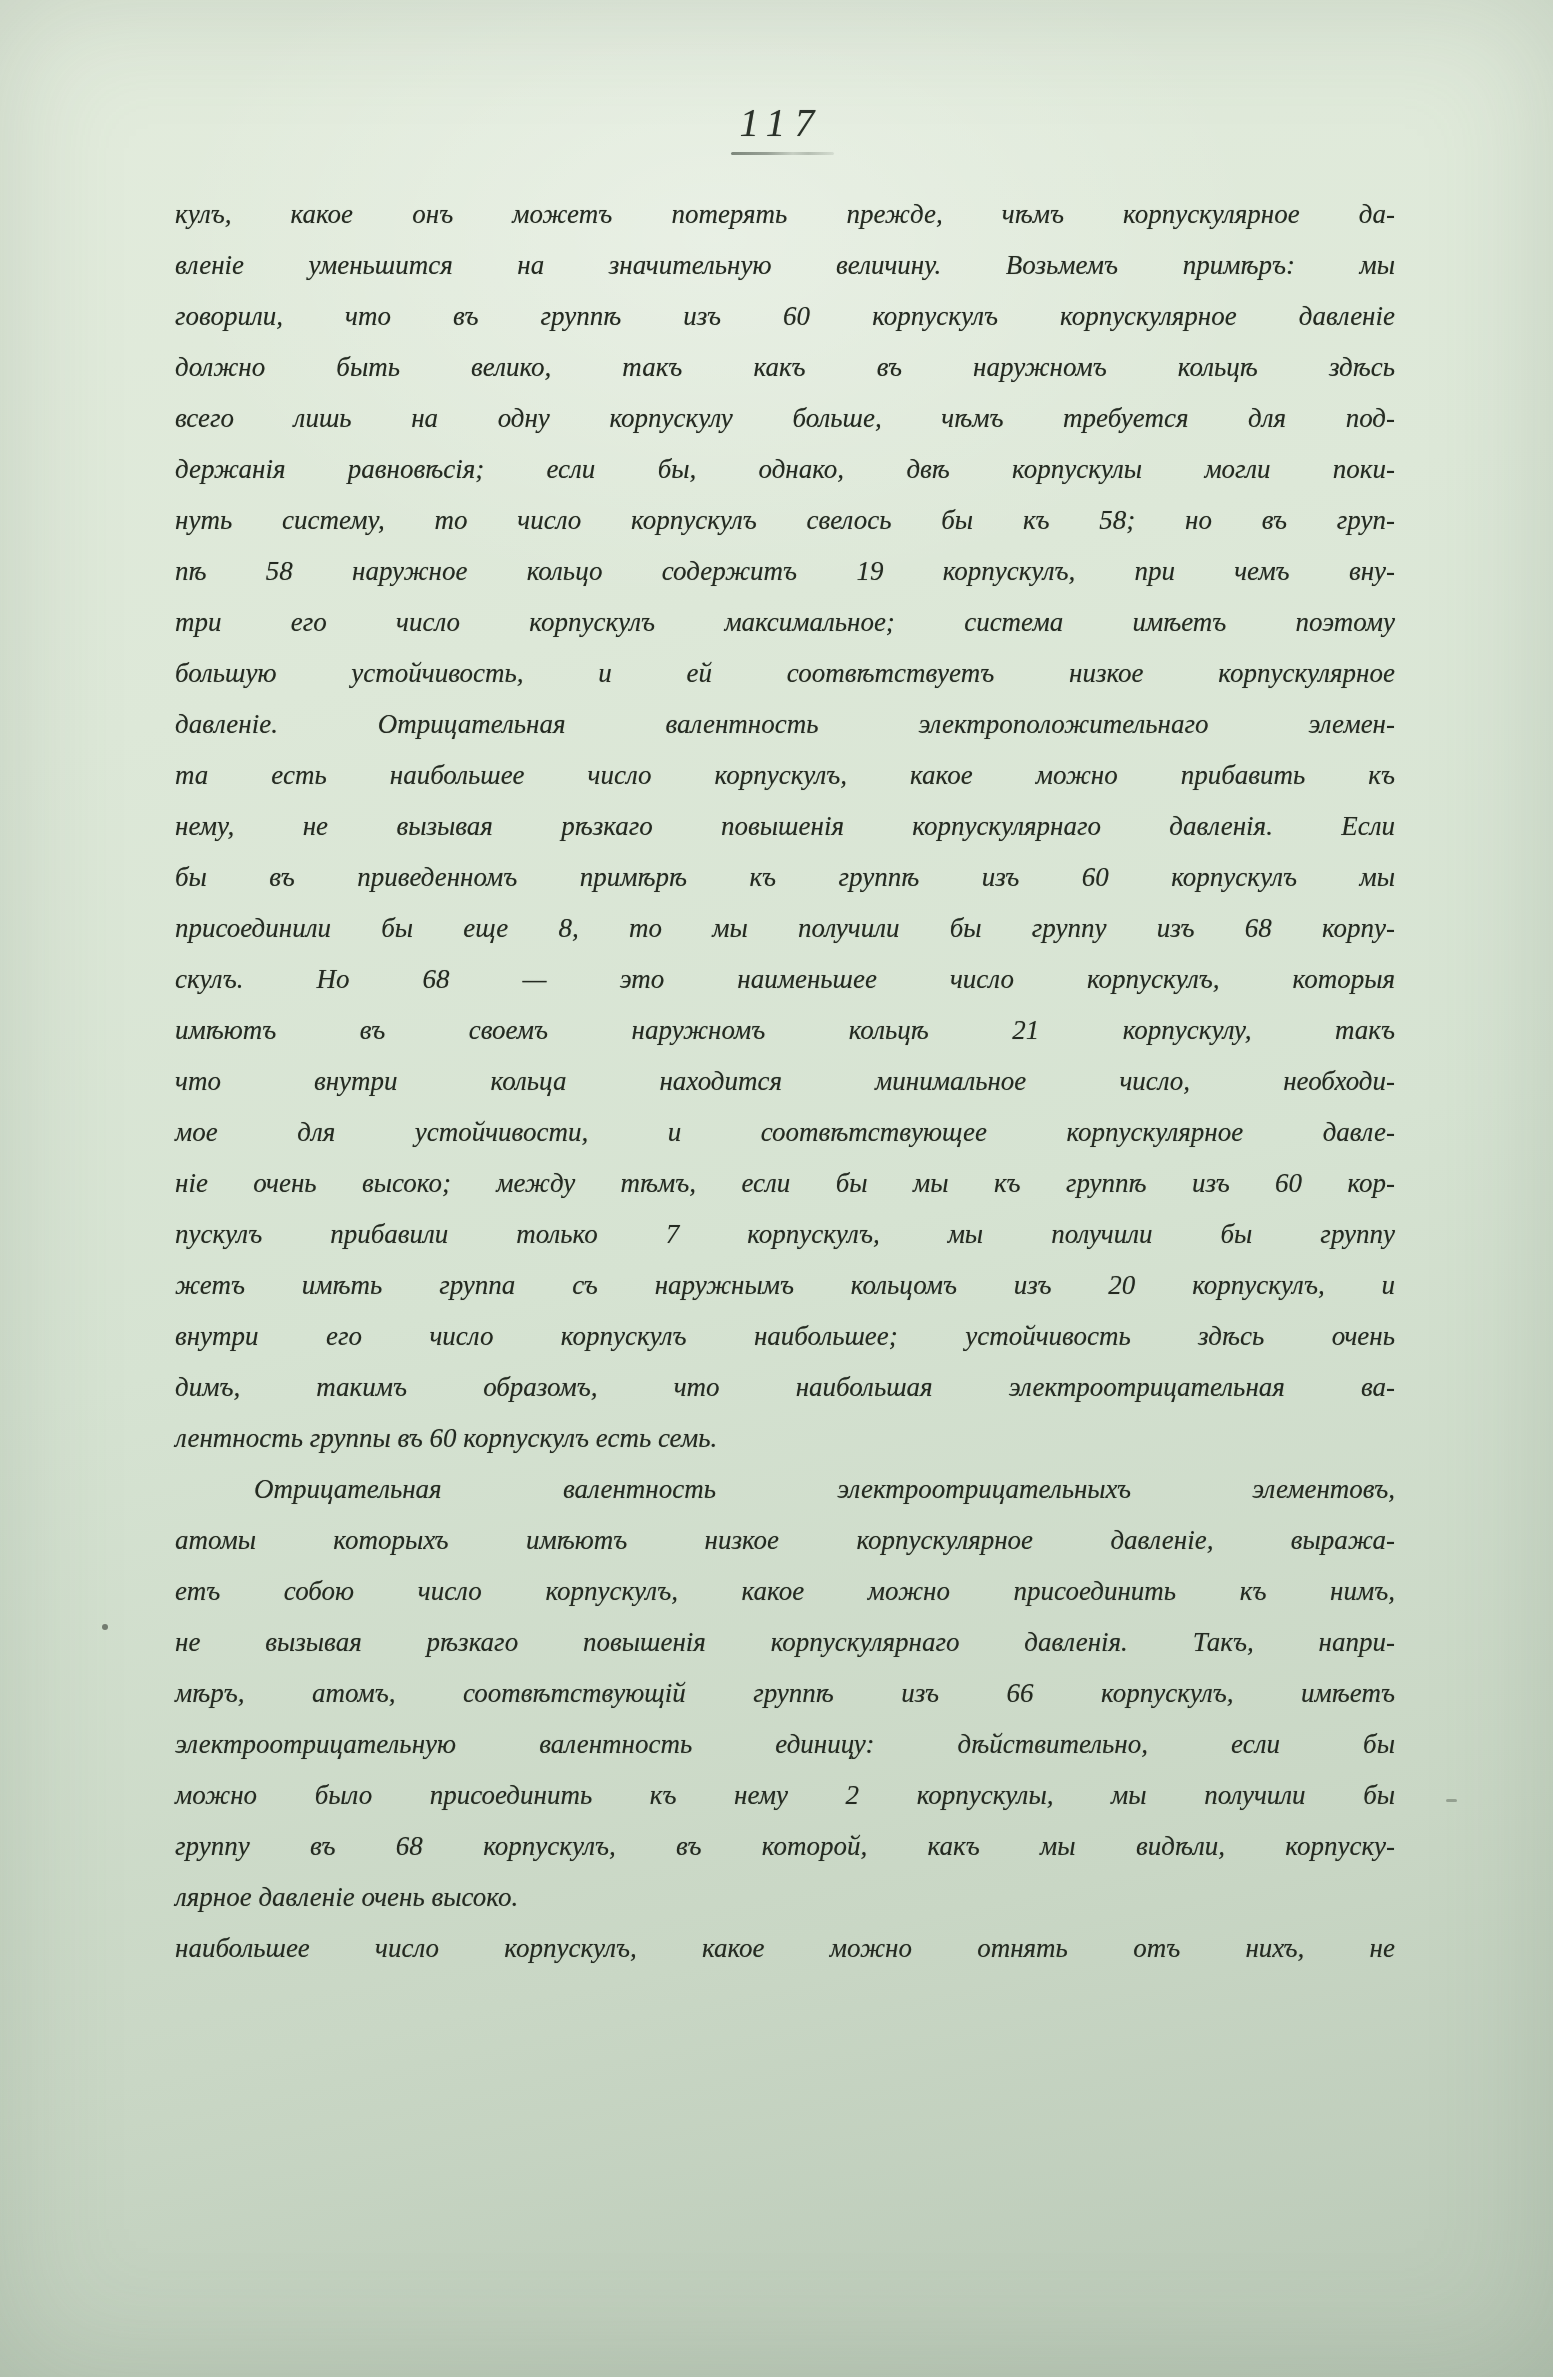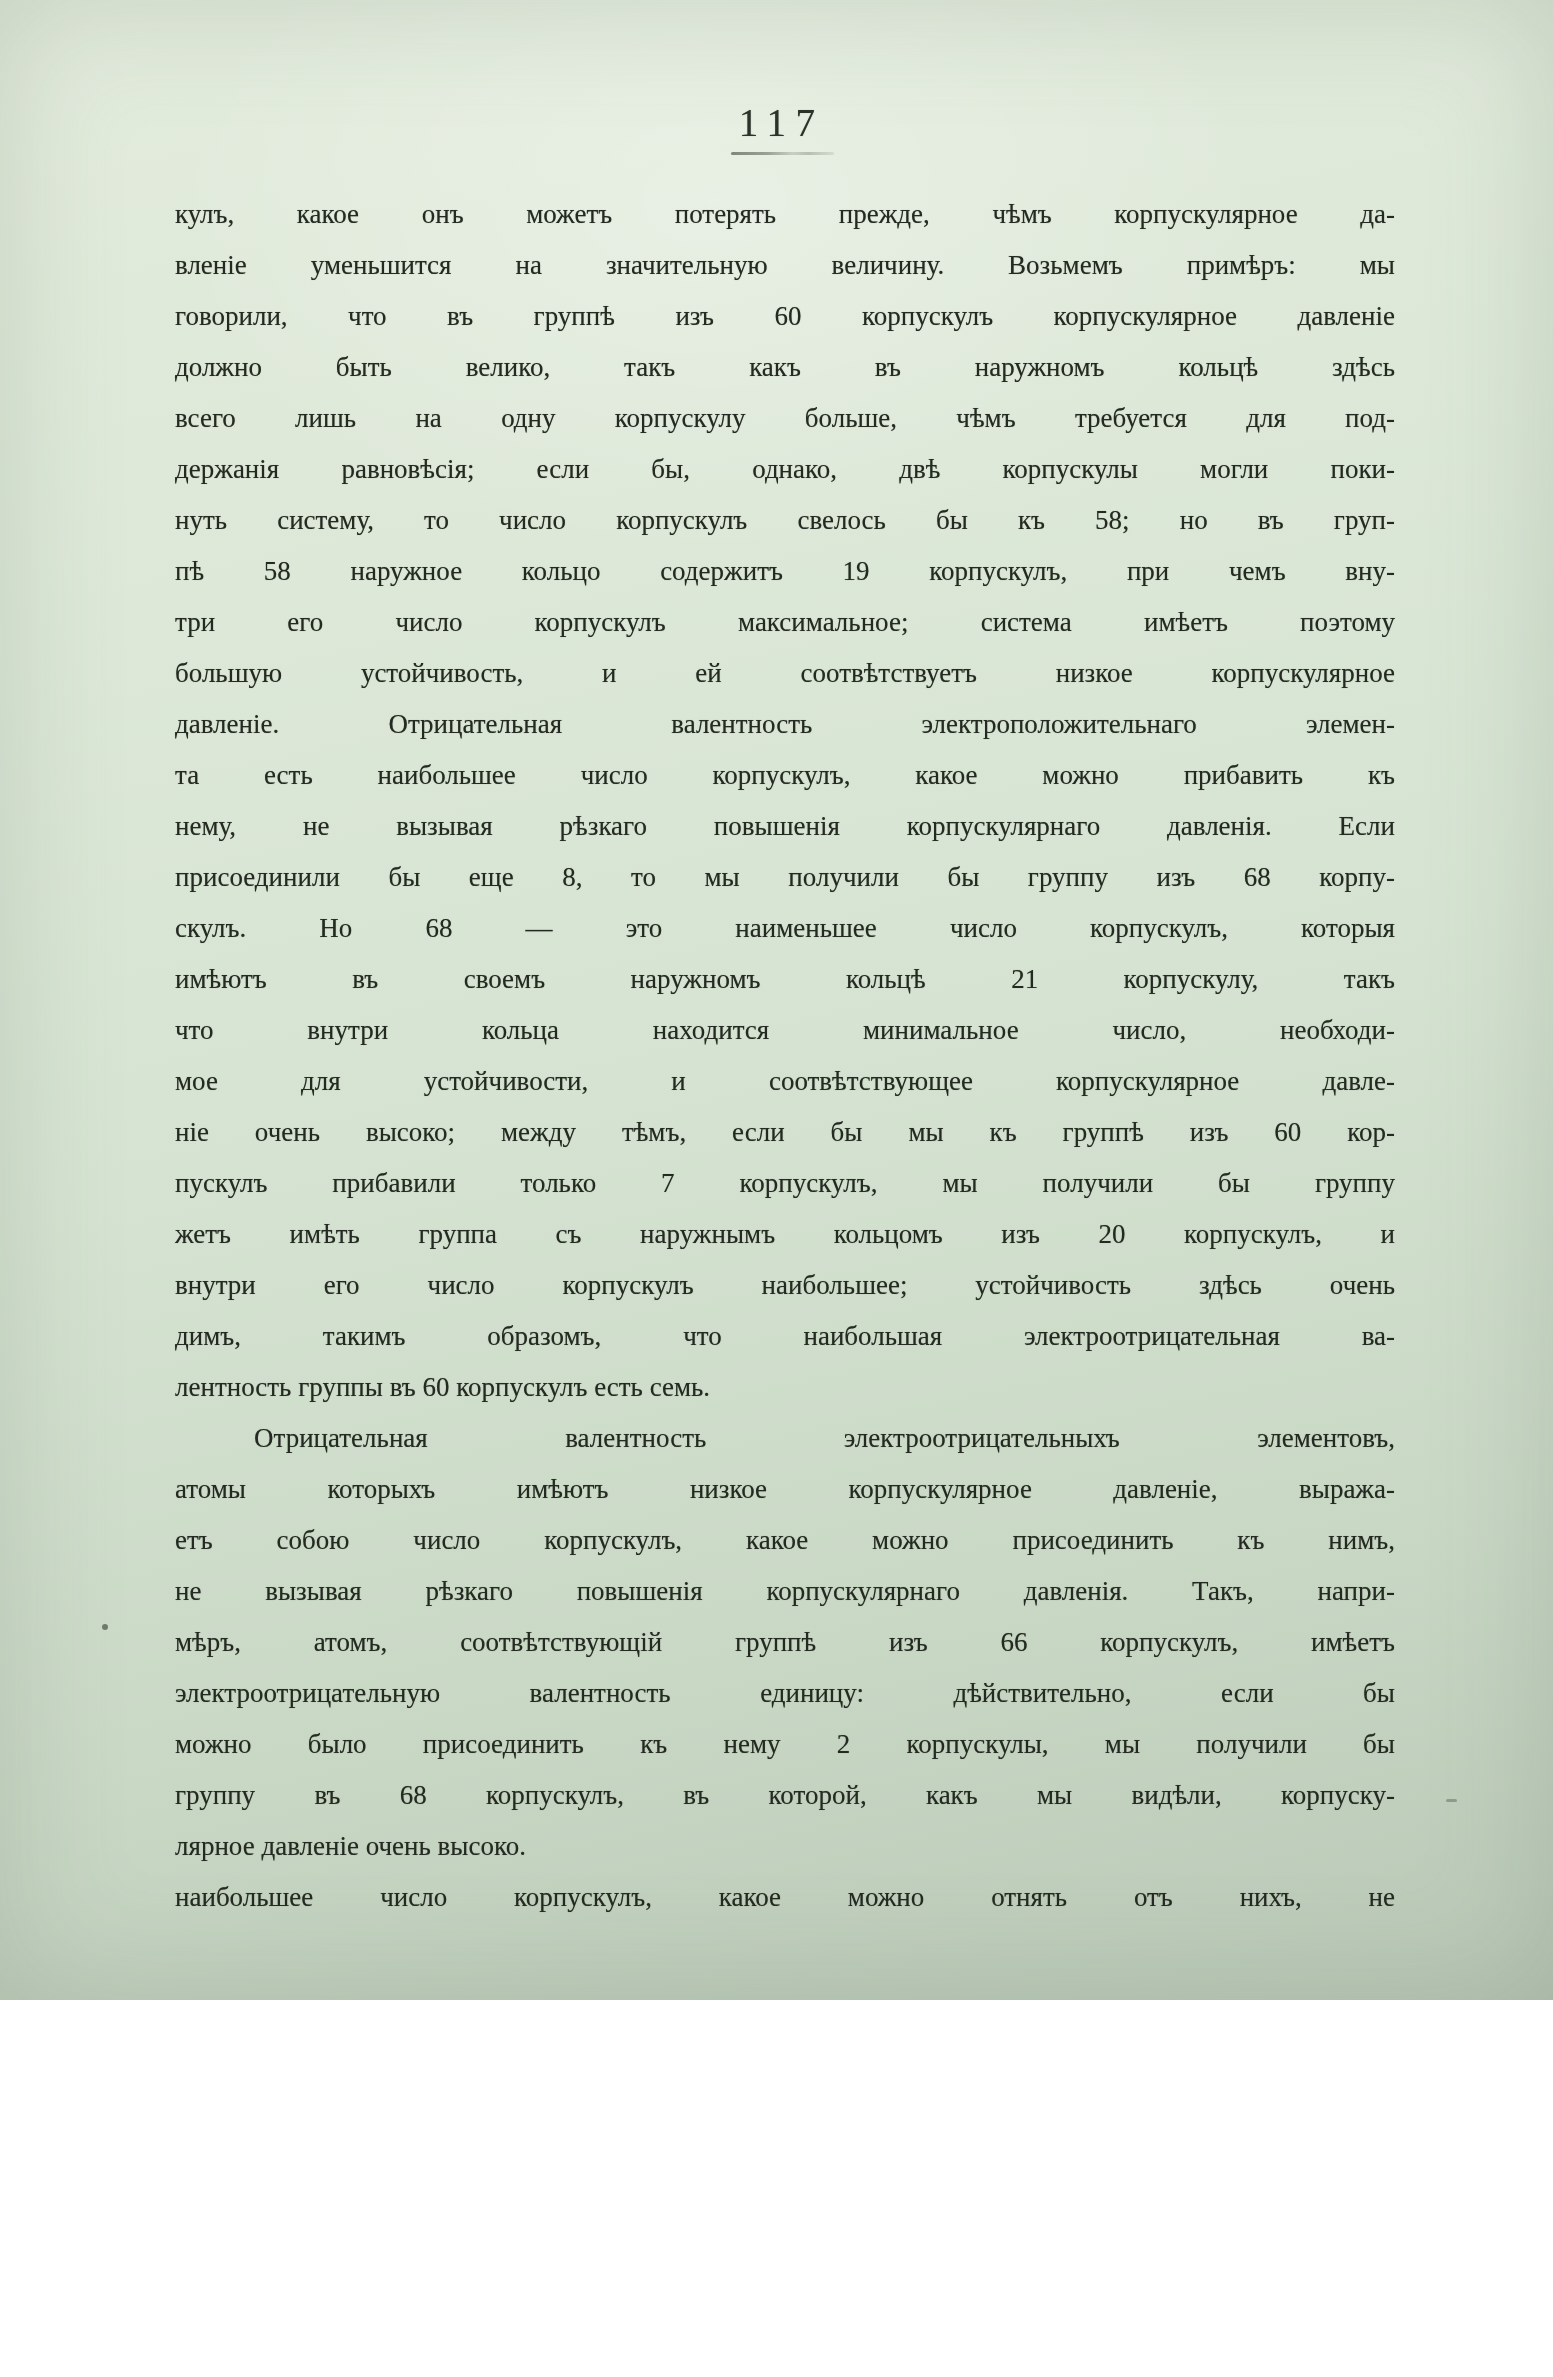--- a/index.html
+++ b/index.html
@@ -1,28 +1,29 @@
 <!DOCTYPE html>
 <html style="font-size:14px"><head>
 <meta charset="utf-8">
 <style>
   html, body { margin: 0; padding: 0; }
   body { width: 1553px; height: 2377px; }
 
   .page {
     position: relative;
     width: 1553px;
-    height: 2000px;
+    height: 2377px;
     overflow: hidden;
     background:
       radial-gradient(ellipse 789px 526px at 46% 10%, rgba(255,255,255,0.28), rgba(255,255,255,0) 70%),
       linear-gradient(168deg, #e3ecdd 0%, #dde8d8 28%, #d6e3d2 52%, #c9d7c5 78%, #b9c8b6 100%);
     box-shadow: inset 0 0 123px rgba(95,115,95,0.22);
     font-family: "Liberation Serif", "DejaVu Serif", serif;
     color: #242a21;
+    font-style: italic;
   }
 
   .page-number {
     position: absolute;
     top: 100px;
     left: 10.5px;
     right: 0;
     text-align: center;
     font-size: 39px;
     letter-spacing: 9.6px;
@@ -90,20 +91,21 @@
     <div class="line">должно быть велико, такъ какъ въ наружномъ кольцѣ здѣсь</div>
     <div class="line">всего лишь на одну корпускулу больше, чѣмъ требуется для под-</div>
     <div class="line">держанія равновѣсія; если бы, однако, двѣ корпускулы могли поки-</div>
     <div class="line">нуть систему, то число корпускулъ свелось бы къ 58; но въ груп-</div>
     <div class="line">пѣ 58 наружное кольцо содержитъ 19 корпускулъ, при чемъ вну-</div>
     <div class="line">три его число корпускулъ максимальное; система имѣетъ поэтому</div>
     <div class="line">большую устойчивость, и ей соотвѣтствуетъ низкое корпускулярное</div>
     <div class="line">давленіе. Отрицательная валентность электроположительнаго элемен-</div>
     <div class="line">та есть наибольшее число корпускулъ, какое можно прибавить къ</div>
     <div class="line">нему, не вызывая рѣзкаго повышенія корпускулярнаго давленія. Если</div>
+    <div class="line">бы въ приведенномъ примѣрѣ къ группѣ изъ 60 корпускулъ мы</div>
     <div class="line">присоединили бы еще 8, то мы получили бы группу изъ 68 корпу-</div>
     <div class="line">скулъ. Но 68 — это наименьшее число корпускулъ, которыя</div>
     <div class="line">имѣютъ въ своемъ наружномъ кольцѣ 21 корпускулу, такъ</div>
     <div class="line">что внутри кольца находится минимальное число, необходи-</div>
     <div class="line">мое для устойчивости, и соотвѣтствующее корпускулярное давле-</div>
     <div class="line">ніе очень высоко; между тѣмъ, если бы мы къ группѣ изъ 60 кор-</div>
     <div class="line">пускулъ прибавили только 7 корпускулъ, мы получили бы группу</div>
     <div class="line">жетъ имѣть группа съ наружнымъ кольцомъ изъ 20 корпускулъ, и</div>
     <div class="line">внутри его число корпускулъ наибольшее; устойчивость здѣсь очень</div>
     <div class="line">димъ, такимъ образомъ, что наибольшая электроотрицательная ва-</div>

